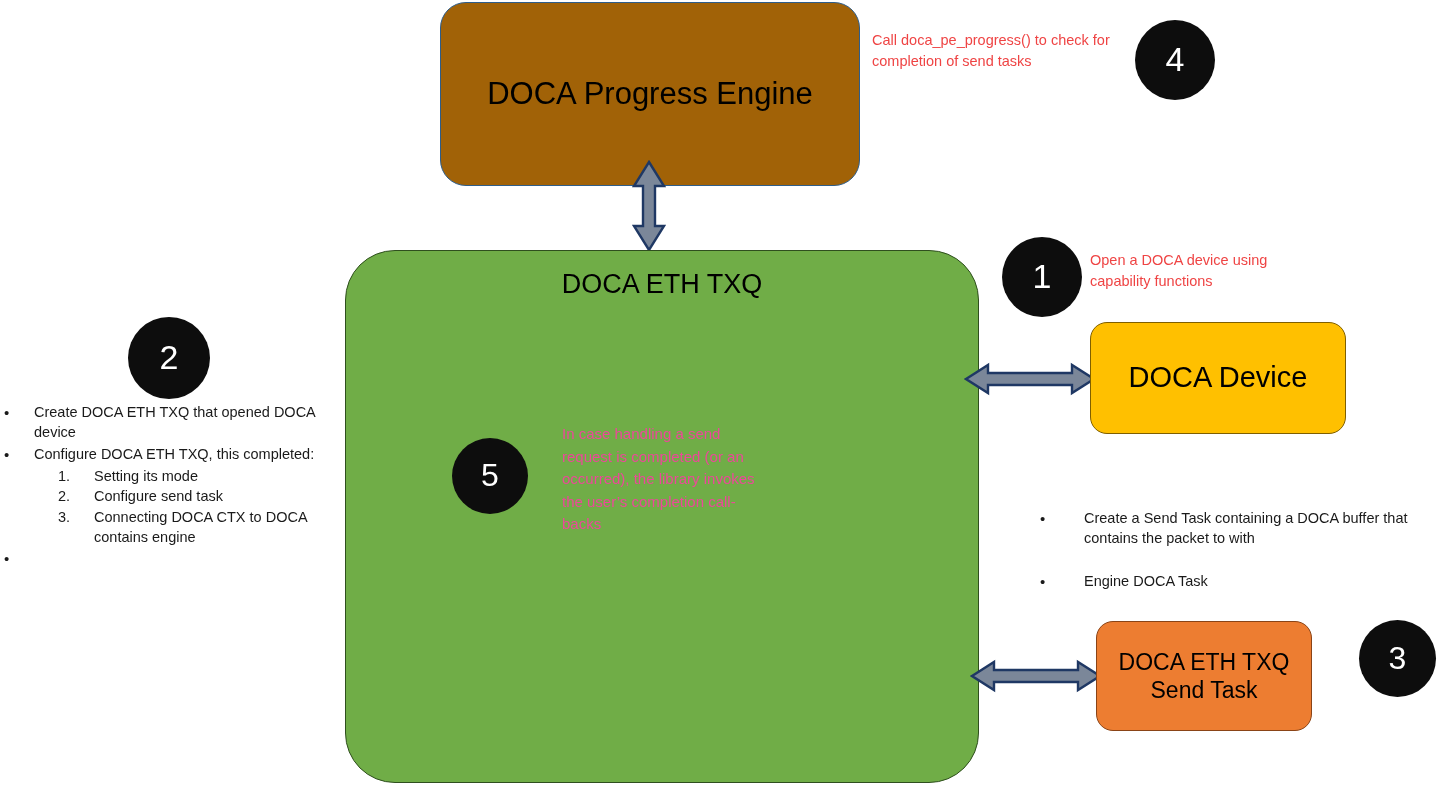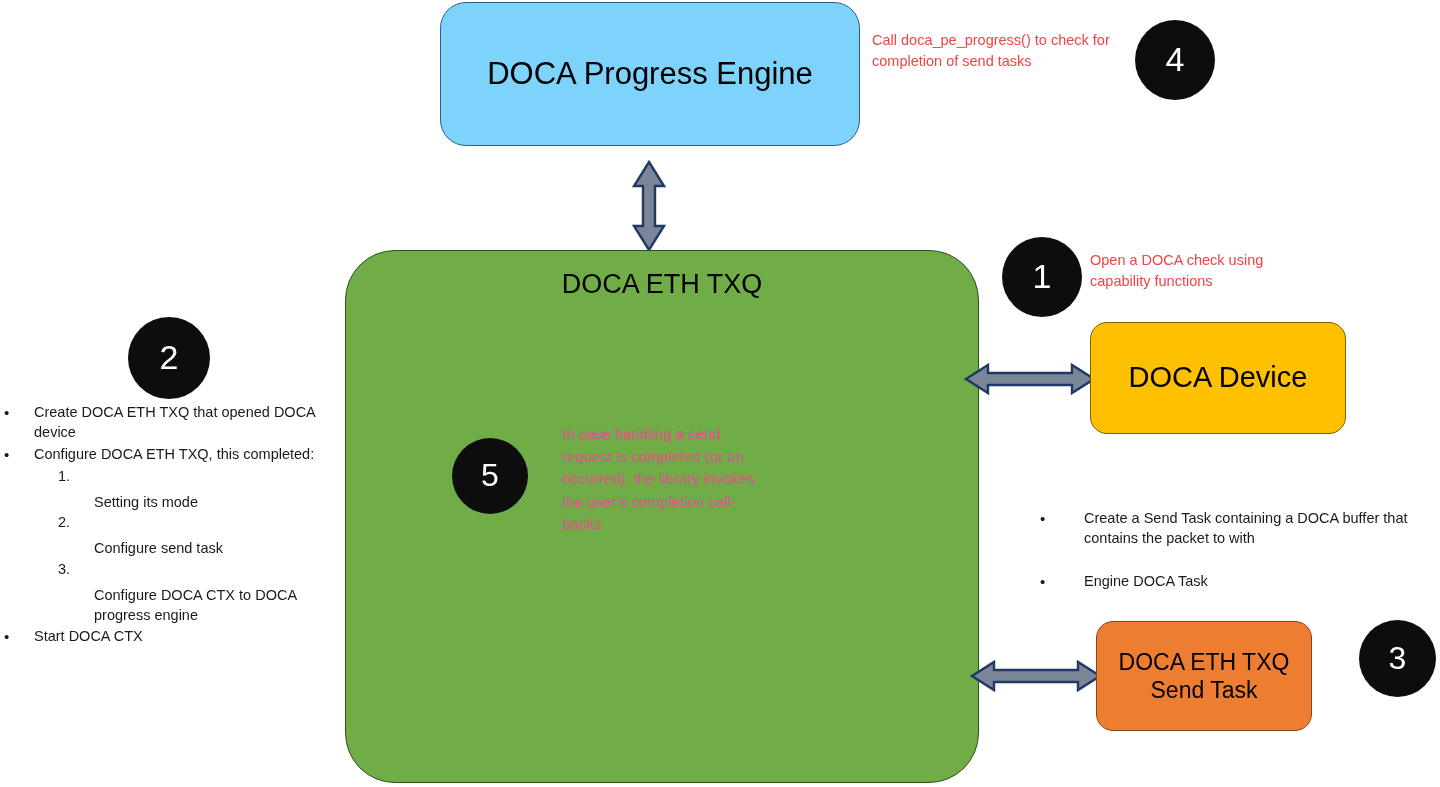--- a/index.html
+++ b/index.html
@@ -27,22 +27,22 @@
     display: flex;
     align-items: center;
     justify-content: center;
     text-align: center;
     color: #000000;
     line-height: 1.15;
   }
 
   
   .box-blue {
-    left: 440px; top: 2px; width: 420px; height: 144px;
-    background: #7dd3fc;
+    left: 440px; top: 2px; width: 420px; height: 184px;
+    background: #a16207;
     border: 1.6px solid #2E5D8A;
     border-radius: 26px;
     font-size: 31px;
   }
   .box-green {
     left: 345px; top: 250px; width: 634px; height: 533px;
     background: #70AD47;
     border: 1.4px solid #2F4F1E;
     border-radius: 50px;
     align-items: flex-start;
@@ -132,21 +132,21 @@
     display: flex;
     align-items: flex-start;
     font-size: 14.5px;
     line-height: 1.42;
     margin-left: 54px;
   }
   .sub-row .num {
     flex: 0 0 auto;
     width: 36px;
   }
-  .sub-row .txt { flex: 1 1 auto; margin-top: 26px; }
+  .sub-row .txt { flex: 1 1 auto; }
 
   .list-right { left: 1040px; top: 508px; width: 390px; }
   .list-right .row { margin-bottom: 22px; }
   .list-right .bullet { width: 44px; }
 </style>
 </head>
 <body>
 
 <div id="canvas">
 
@@ -191,32 +191,31 @@
       <span class="txt">Setting its mode</span>
     </div>
 
     <div class="sub-row">
       <span class="num">2.</span>
       <span class="txt">Configure send task</span>
     </div>
 
     <div class="sub-row">
       <span class="num">3.</span>
-      <span class="txt">Configure DOCA CTX to DOCA progress engine</span>
-    </div>
-
-    <div class="row">
-      <span class="bullet">•</span>
-      <span class="txt">Start DOCA CTX</span>
+      <span class="txt">Connecting DOCA CTX to DOCA contains engine</span>
+    </div>
+
+    <div class="row">
+      <span class="bullet">•</span>
     </div>
   </div>
 
   <div class="badge badge-1">1</div>
 
-  <div class="note note-dev">Open a DOCA check using capability functions</div>
+  <div class="note note-dev">Open a DOCA device using capability functions</div>
 
   <div class="arrow arrow-h-dev">
     <svg width="132" height="42" viewBox="0 0 132 42" xmlns="http://www.w3.org/2000/svg">
       <polygon points="2,21 24,7 24,15 108,15 108,7 130,21 108,35 108,27 24,27 24,35" fill="#7B8799" stroke="#1F3864" stroke-width="2.4" stroke-linejoin="miter"></polygon>
     </svg>
   </div>
 
   <div class="node box-yellow">
     <span>DOCA Device</span>
   </div>

